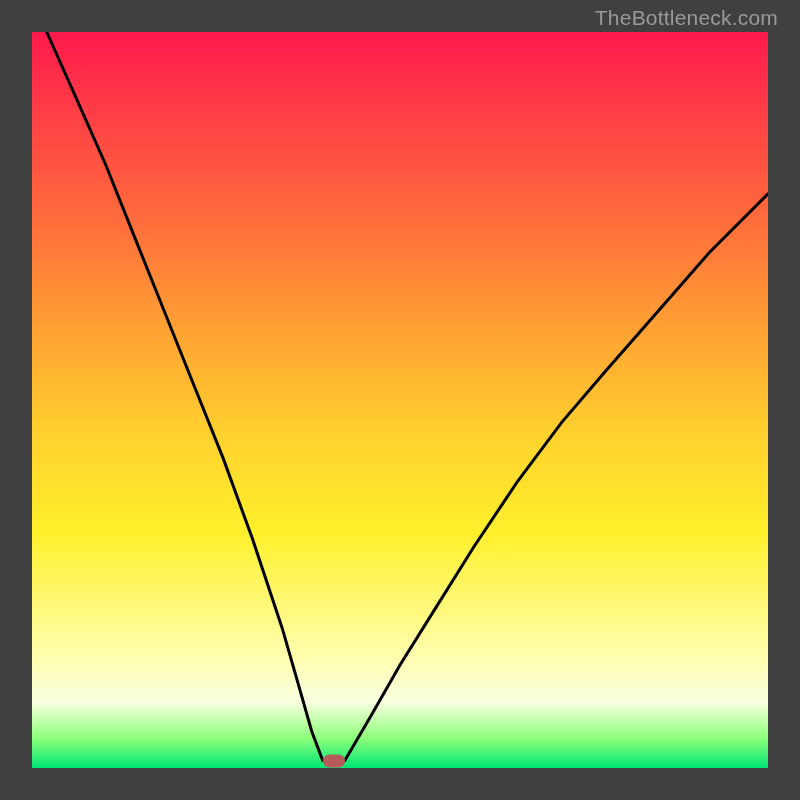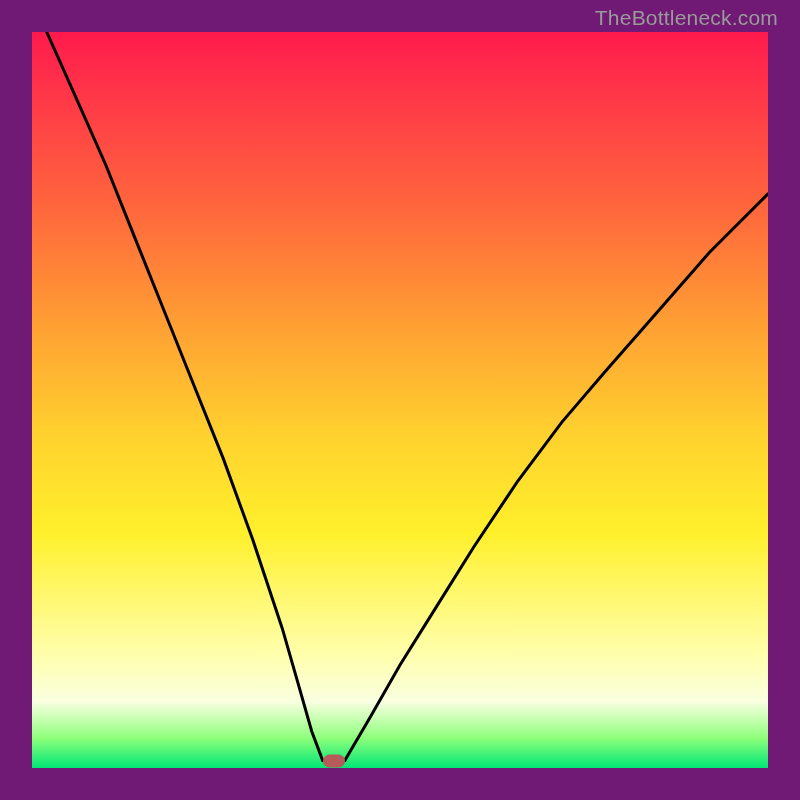--- a/index.html
+++ b/index.html
@@ -10,21 +10,21 @@
     background: #000;
     overflow: hidden;
     font-family: Arial, Helvetica, sans-serif;
   }
   .frame {
     position: absolute;
     top: 0;
     left: 0;
     width: 800px;
     height: 800px;
-    background: #701a75;
+    background: #404040;
   }
   .plot {
     position: absolute;
     top: 32px;
     left: 32px;
     width: 736px;
     height: 736px;
     background: linear-gradient(
       to bottom,
       #ff1a4d 0%,

